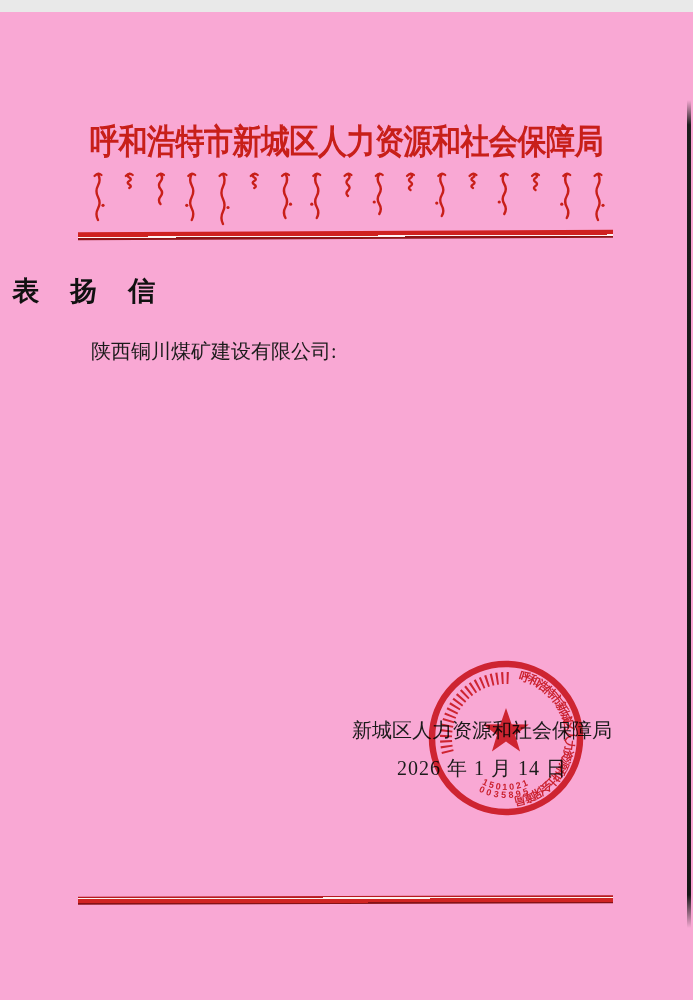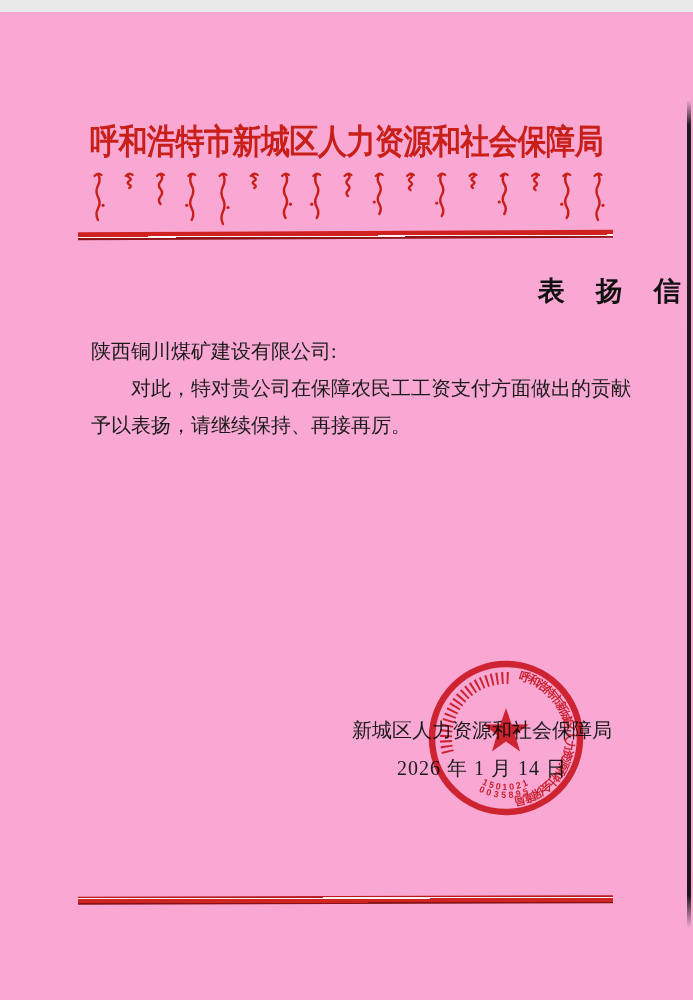--- a/index.html
+++ b/index.html
@@ -46,21 +46,21 @@
   }
   .rule-bottom {
     top: 884px;
     background: linear-gradient(180deg, #b61b20 0%, #b61b20 18%, #fdf0ef 18%, #fdf0ef 34%, #d02423 34%, #d02423 82%, #861116 82%, #861116 100%);
     transform: rotate(-0.15deg);
   }
   
   .doc-title {
     position: absolute;
     top: 261px; left: 0; right: 0;
-    text-align: right;
+    text-align: left;
     font-size: 27px;
     font-weight: bold;
     letter-spacing: 0.45em;
     text-indent: 0.45em; 
     color: #111;
   }
   .letter-body {
     position: absolute;
     top: 321px; left: 91px;
     width: 540px;
@@ -149,21 +149,20 @@
       <path d="M 508.5 6 q 3.5 -4 7 -1" fill="none" stroke="#c81f19" stroke-width="2.2" stroke-linecap="round"></path>
       <circle cx="517" cy="35.3" r="1.6" fill="#c81f19"></circle>
     </svg>
 
   <div class="rule rule-top"></div>
 
   <div class="doc-title">表 扬 信</div>
 
   <div class="letter-body">
     <p class="salutation">陕西铜川煤矿建设有限公司:</p>
-    <p class="para">对此，特对贵公司在保障农民工工资支付方面做出的贡献予以表扬，请继续保持、再接再厉。</p>
   </div>
 
   <div class="sign-block">
     <div class="sign-line">新城区人力资源和社会保障局</div>
     <div class="date-line">2026 年 1 月 14 日</div>
   </div>
 
   <svg class="seal" viewBox="0 0 164 164" xmlns="http://www.w3.org/2000/svg">
     <defs>
       <path id="seal-cn-arc" d="M 94.5 23.3 A 60 60 0 0 1 94.5 140.7" fill="none"></path>

